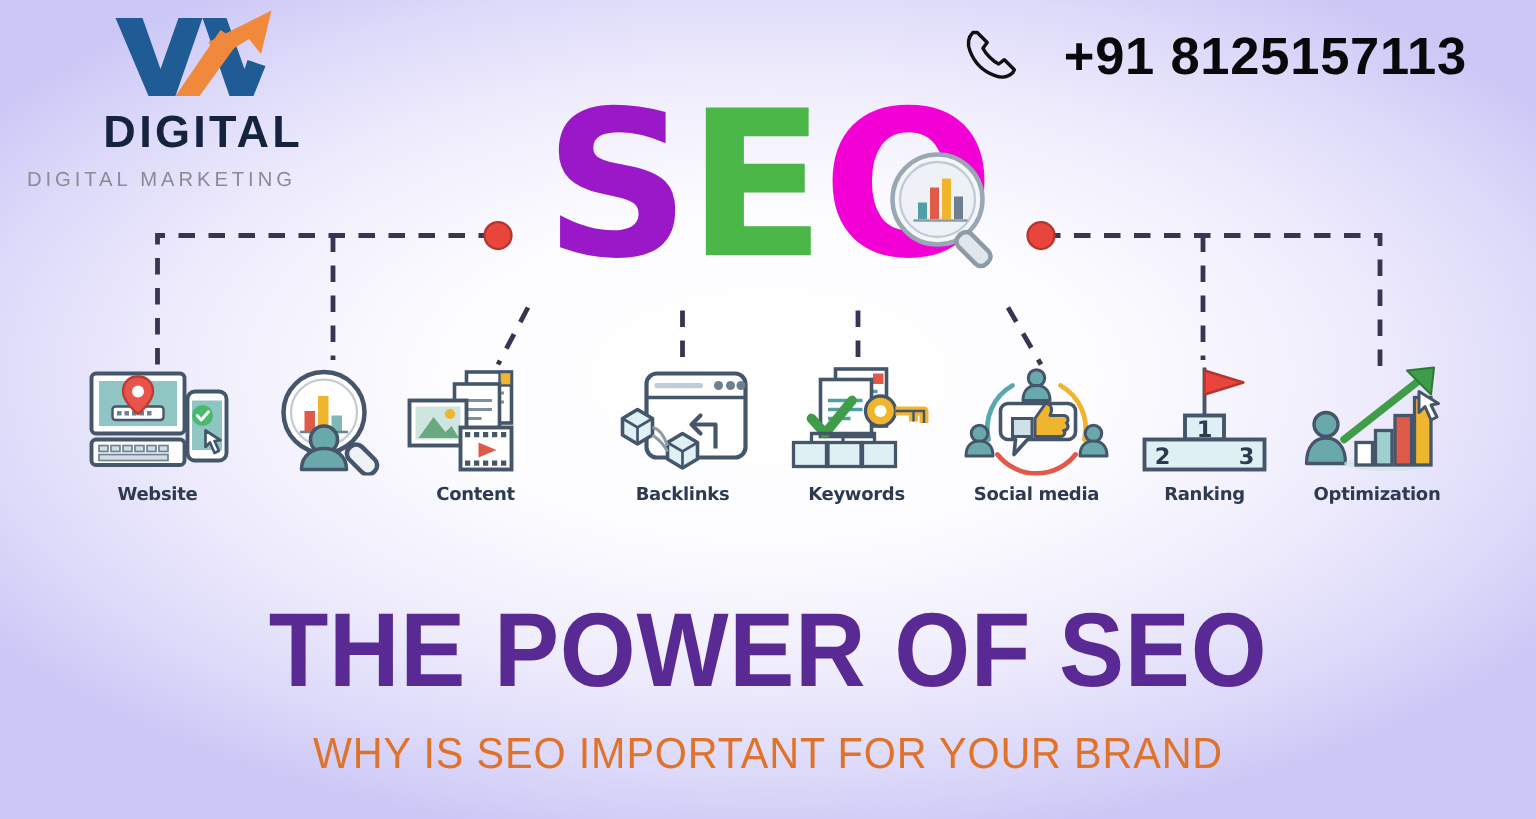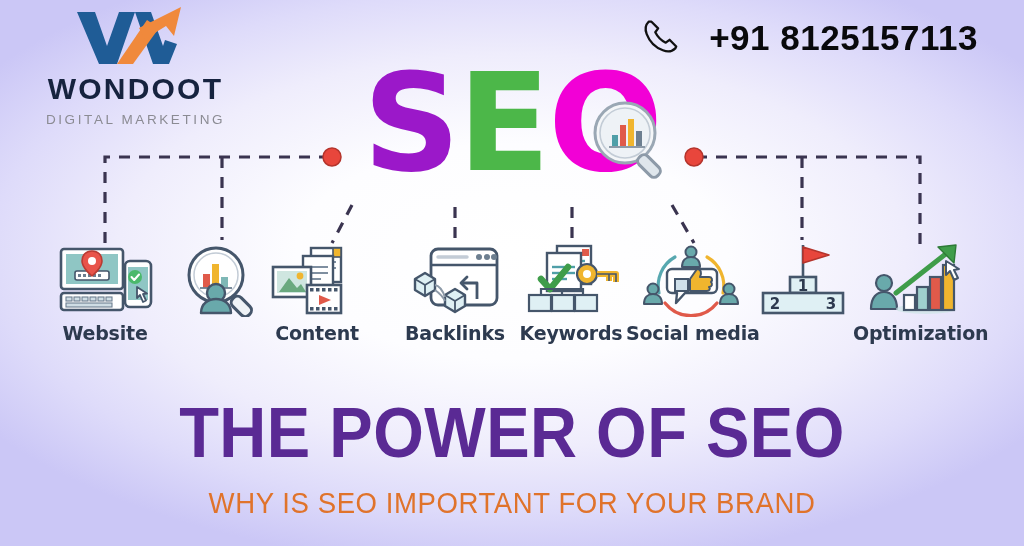--- a/index.html
+++ b/index.html
@@ -15,21 +15,21 @@
   }
   
   #logo{position:absolute;left:18px;top:4px;width:235px;height:140px;}
   #logo-mark{position:absolute;left:55px;top:2px;width:125px;height:62px;}
   #logo-name{
     position:absolute;left:0;top:70px;width:235px;text-align:center;
     font-size:30px;font-weight:700;letter-spacing:2.2px;color:#16233f;
     font-family:"Liberation Sans",sans-serif;line-height:1;
   }
   #logo-tag{
-    position:absolute;left:0;top:108px;width:235px;text-align:center;
+    position:absolute;left:0;top:108px;width:235px;text-align:left;
     font-size:13.5px;font-weight:400;letter-spacing:2.6px;color:#8b8b93;
   }
   #phone{position:absolute;right:46px;top:10px;height:56px;display:flex;align-items:center;gap:28px;}
   #phone-num{font-size:35px;font-weight:700;color:#09090c;letter-spacing:0.5px;white-space:nowrap;}
 
   
   #seo{
     position:absolute;left:0;top:56px;width:1024px;text-align:center;
     font-size:135px;font-weight:700;line-height:1;letter-spacing:-2px;
     font-family:"DejaVu Sans","Liberation Sans",sans-serif;
@@ -40,21 +40,21 @@
   #seo-glass{position:absolute;left:585px;top:95px;width:92px;height:92px;}
 
   
   #connectors{position:absolute;left:0;top:0;width:1024px;height:546px;pointer-events:none;}
 
   
   #row{position:absolute;left:0;top:243px;width:1024px;height:105px;}
   .node{position:absolute;width:130px;text-align:center;}
   .node .art{height:74px;display:flex;align-items:flex-end;justify-content:center;}
   .node .cap{
-    margin-top:5px;font-size:19px;font-weight:700;color:#2d3a4f;
+    margin-top:5px;font-size:12px;font-weight:700;color:#2d3a4f;
     font-family:"DejaVu Sans","Liberation Sans",sans-serif;letter-spacing:-0.2px;white-space:nowrap;
   }
 
   
   #title{
     position:absolute;left:0;top:398px;width:1024px;text-align:center;
     font-size:70px;font-weight:700;color:#5a2a94;letter-spacing:0.5px;
     font-family:"Liberation Sans",sans-serif;
     transform:scaleX(0.93);transform-origin:50% 50%;line-height:1;
   }
@@ -72,21 +72,21 @@
 
   <div id="logo">
     <div id="logo-mark">
       <svg viewBox="0 0 125 62" width="125" height="62">
         <path d="M4 6 L22 6 L34 40 L46 6 L62 6 L44 58 L26 58 Z" fill="#1f5c96"></path>
         <path d="M62 6 L78 6 L90 40 L92 34 L104 38 L96 58 L80 58 Z" fill="#1f5c96"></path>
         <path d="M44 58 L74 14 L86 22 L60 58 Z" fill="#f0893c"></path>
         <path d="M66 22 L108 1 L101 30 L93 20 L72 33 Z" fill="#f0893c"></path>
       </svg>
     </div>
-    <div id="logo-name">WONDOOT</div>
+    <div id="logo-name">DIGITAL</div>
     <div id="logo-tag">DIGITAL MARKETING</div>
   </div>
 
   <div id="phone">
     <span>
       <svg viewBox="0 0 42 42" width="40" height="40">
         <path d="M8 6 C4 10 4 14 6 19 C9 27 15 33 23 36 C28 38 32 38 36 34 L37 32 L30 25 L26 28 C22 26 17 21 15 17 L18 13 L11 6 Z" fill="none" stroke="#111" stroke-width="2.4" stroke-linejoin="round" stroke-linecap="round"></path>
       </svg>
     </span>
     <span id="phone-num">+91 8125157113</span>
@@ -302,20 +302,21 @@
         <svg viewBox="0 0 100 74" width="100" height="74">
           <line x1="50" y1="2" x2="50" y2="34" stroke="#45566b" stroke-width="2.6"></line>
           <path d="M50 4 L76 12 L50 20 Z" fill="#e8463c" stroke="#b5342c" stroke-width="1.6" stroke-linejoin="round"></path>
           <rect x="37" y="34" width="26" height="16" fill="#dff0f4" stroke="#45566b" stroke-width="2.6"></rect>
           <rect x="10" y="50" width="80" height="20" fill="#dff0f4" stroke="#45566b" stroke-width="2.6"></rect>
           <text x="50" y="48" font-family="DejaVu Sans, sans-serif" font-size="15" font-weight="700" fill="#2d3a4f" text-anchor="middle">1</text>
           <text x="22" y="66" font-family="DejaVu Sans, sans-serif" font-size="15" font-weight="700" fill="#2d3a4f" text-anchor="middle">2</text>
           <text x="78" y="66" font-family="DejaVu Sans, sans-serif" font-size="15" font-weight="700" fill="#2d3a4f" text-anchor="middle">3</text>
         </svg>
       </div>
+      <div class="cap">Ranking</div>
     </div>
 
     <div class="node" style="left:853px;">
       <div class="art">
         <svg viewBox="0 0 100 74" width="100" height="74">
           <circle cx="16" cy="40" r="8" fill="#69a9ab" stroke="#45566b" stroke-width="2.2"></circle>
           <path d="M3 66 C3 54 9 49 16 49 C23 49 29 54 29 66 Z" fill="#69a9ab" stroke="#45566b" stroke-width="2.2" stroke-linejoin="round"></path>
           <ellipse cx="58" cy="66" rx="30" ry="5" fill="#cfe6e8" opacity="0.75"></ellipse>
           <rect x="36" y="52" width="11" height="15" fill="#fff" stroke="#45566b" stroke-width="2.2"></rect>
           <rect x="49" y="44" width="11" height="23" fill="#9fd0ce" stroke="#45566b" stroke-width="2.2"></rect>

